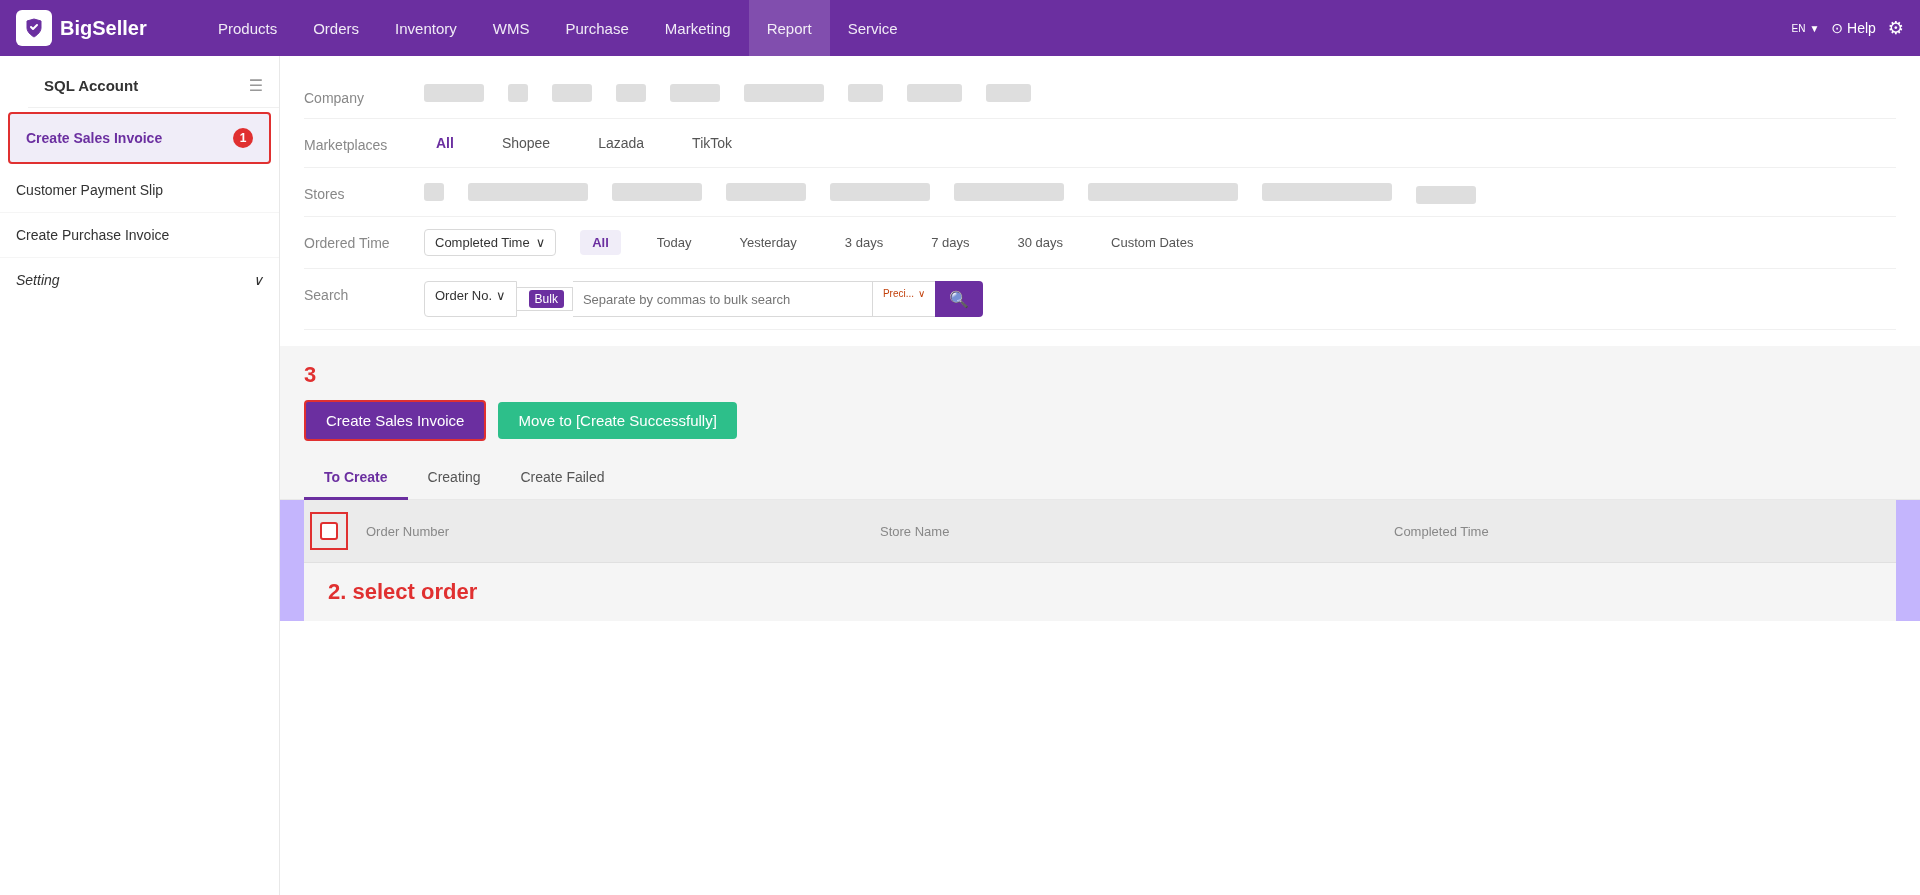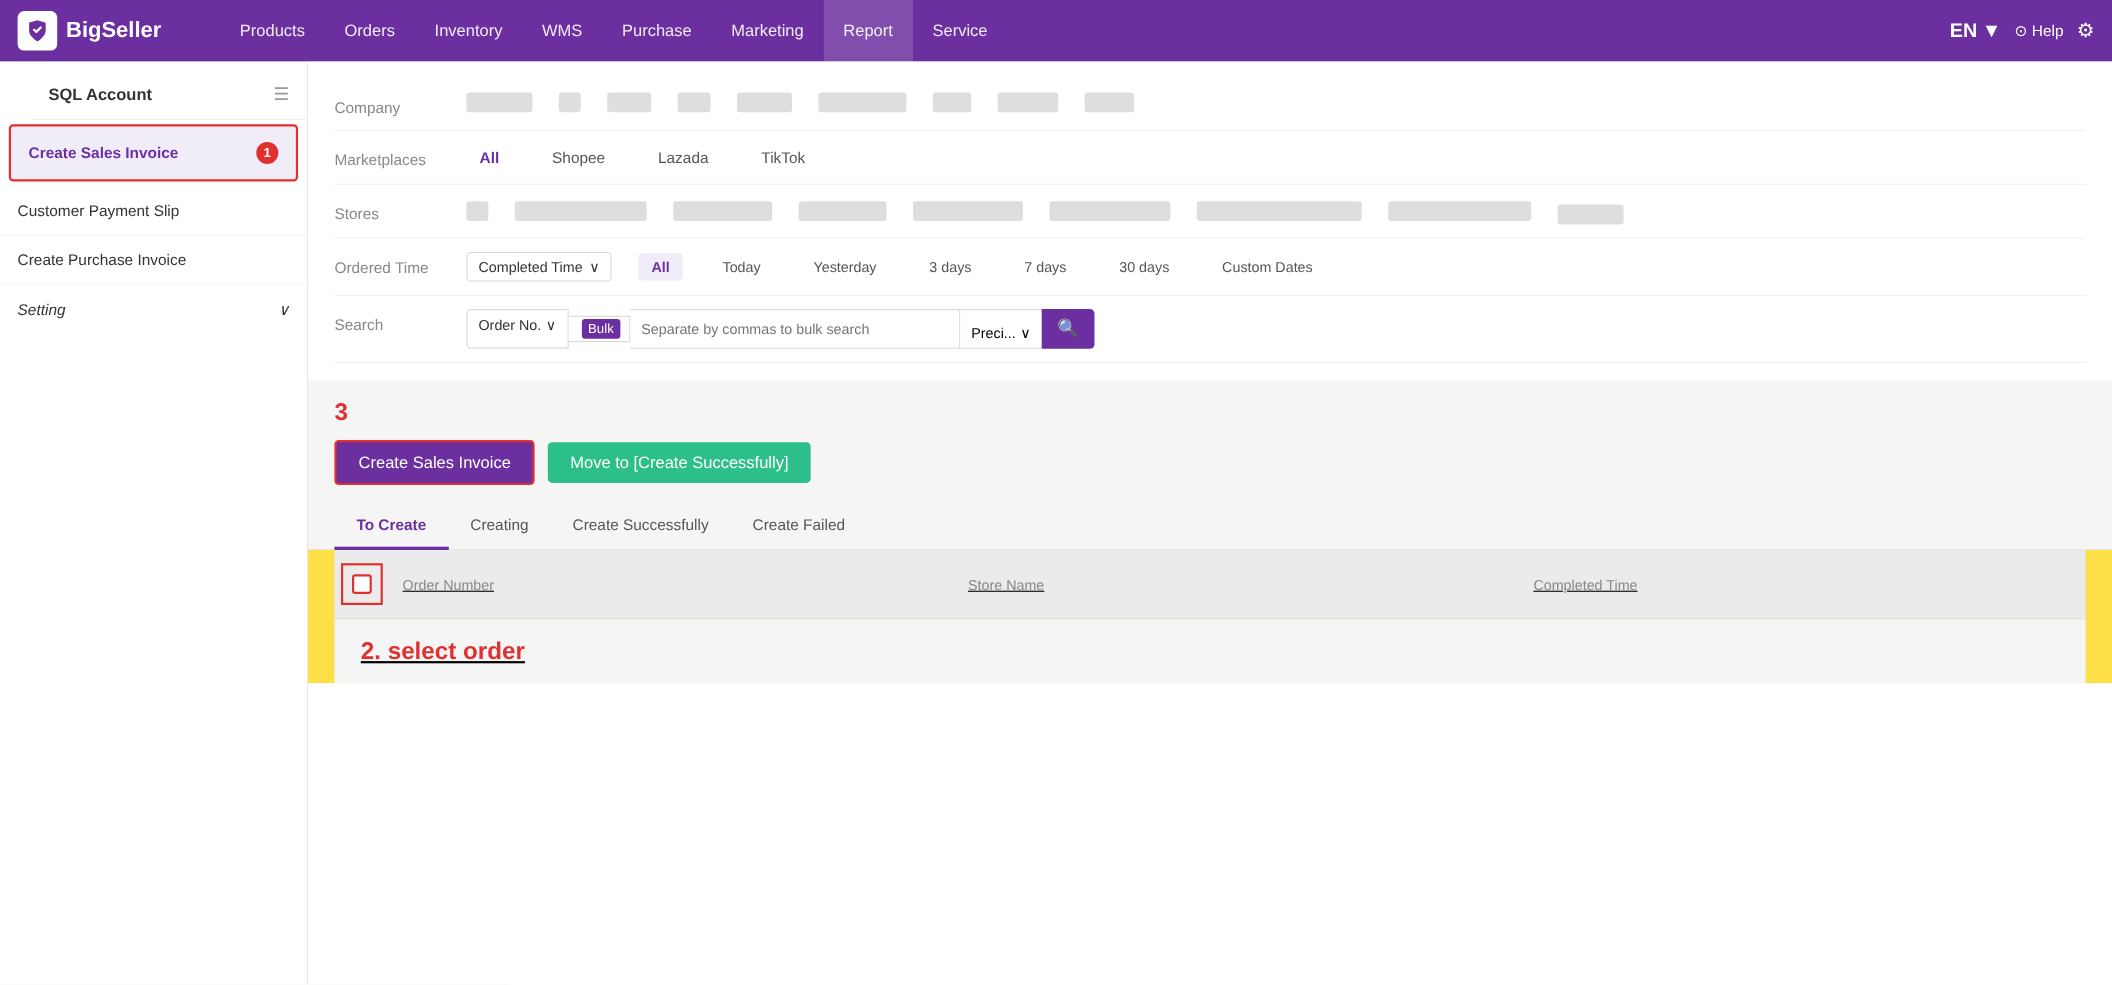--- a/index.html
+++ b/index.html
@@ -54,22 +54,21 @@
       display: flex;
       align-items: center;
       gap: 12px;
       color: white;
       margin-left: auto;
     }
     .lang-btn {
       color: white;
       cursor: pointer;
       display: flex; align-items: center; gap: 4px;
-      font-size: 18px;
-      font-weight: bold;
+      font-size: 10px;
     }
     .help-btn {
       color: white;
       cursor: pointer;
       display: flex; align-items: center; gap: 4px;
       font-size: 14px;
     }
     .gear-btn {
       color: white;
       cursor: pointer;
@@ -261,28 +260,28 @@
       padding: 6px 10px;
       font-size: 13px;
       color: #999;
       flex: 1;
       height: 36px;
       outline: none;
       min-width: 300px;
     }
     .preci-dropdown {
       display: flex;
-      align-items: flex-end;
+      align-items: flex-start;
       border: 1px solid #d9d9d9;
       border-left: none;
       border-right: none;
       padding: 6px 10px;
       cursor: pointer;
-      font-size: 13px;
-      color: #000000;
+      font-size: 10px;
+      color: #c2410c;
       gap: 4px;
       background: white;
       height: 36px;
     }
     .search-btn {
       background: #6b2fa0;
       color: white;
       border: none;
       padding: 0 14px;
       height: 36px;
@@ -346,23 +345,22 @@
       margin-bottom: -1px;
     }
     .tab.active {
       color: #6b2fa0;
       font-weight: 600;
       border-bottom: 3px solid #6b2fa0;
     }
 
     
     .table-section {
-      background: #fde047;
+      background: #c4b5fd;
       padding: 0 24px;
-      text-decoration: underline;
     }
     .table-header {
       display: flex;
       align-items: center;
       background: #ebebeb;
       padding: 12px 0;
       border-bottom: 1px solid #e0e0e0;
     }
     .th-checkbox {
       width: 50px;
@@ -561,21 +559,20 @@
       </div>
       <div class="action-buttons">
         <button class="btn-create-invoice">Create Sales Invoice</button>
         <button class="btn-move">Move to [Create Successfully]</button>
       </div>
     </div>
 
     <div class="tabs-row">
       <div class="tab active">To Create</div>
       <div class="tab">Creating</div>
-      <div class="tab">Create Successfully</div>
       <div class="tab">Create Failed</div>
     </div>
 
     <div class="table-section">
       <div class="table-header">
         <div class="th-checkbox">
           <div class="checkbox-wrapper">
             <div class="checkbox-box"></div>
           </div>
         </div>

